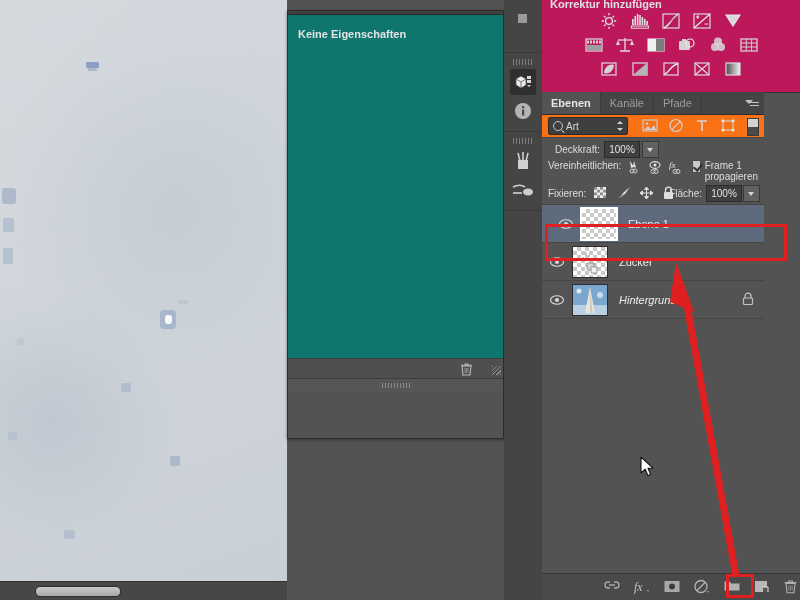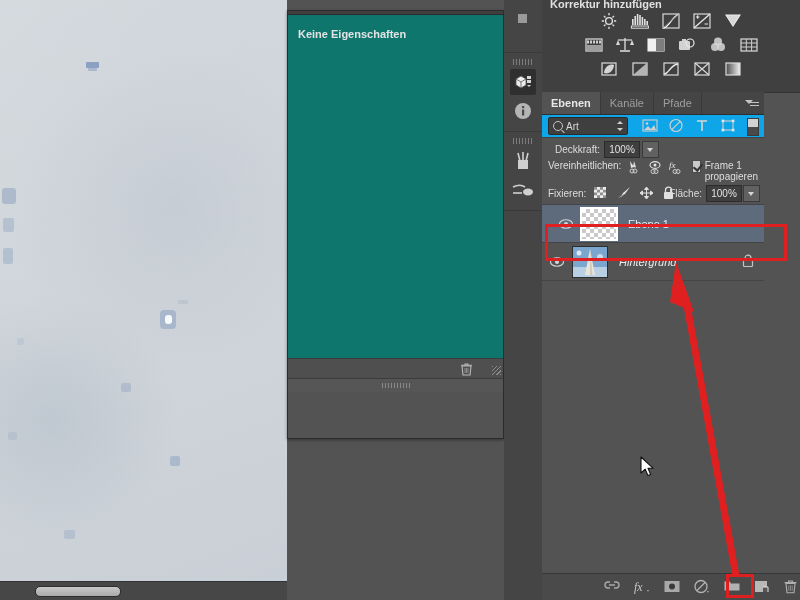--- a/index.html
+++ b/index.html
@@ -58,34 +58,34 @@
   .dock-sec{border-bottom:1px solid #3a3a3a;padding:4px 0;}
   .dock-grip{height:6px;background:repeating-linear-gradient(90deg,#7d7d7d 0 1px,transparent 1px 3px);
      margin:2px 9px 4px 9px;}
   .dock-btn{width:26px;height:26px;margin:3px auto;display:flex;align-items:center;justify-content:center;border-radius:2px;}
   .dock-btn.on{background:#2f2f2f;}
 
   
   .right{position:absolute;left:542px;top:0;width:258px;height:600px;background:#535353;}
 
   
-  .adj{position:absolute;left:0;top:0;width:258px;height:92px;background:#404040;border-bottom:1px solid #333;}
+  .adj{position:absolute;left:0;top:0;width:258px;height:92px;background:#be185d;border-bottom:1px solid #333;}
   .adj-title{position:absolute;left:8px;top:-2px;font-weight:bold;color:#e0e0e0;font-size:11px;}
   .adj-rows{position:absolute;left:0;top:12px;width:258px;}
   .adj-row{display:flex;justify-content:center;gap:11px;margin-bottom:6px;}
   .adj-ico{width:20px;height:18px;position:relative;}
 
   
   .layers{position:absolute;left:0;top:92px;width:222px;height:508px;background:#535353;}
   .ltabbar{position:relative;height:22px;background:#454545;border-bottom:1px solid #2e2e2e;display:flex;}
   .ltab{display:flex;align-items:center;padding:0 9px;font-size:11px;color:#9e9e9e;border-right:1px solid #3a3a3a;}
   .ltab.active{background:#535353;color:#e6e6e6;font-weight:bold;}
   .ltab-menu{position:absolute;right:5px;top:5px;}
 
-  .filter-row{position:relative;height:22px;background:#0ea5e9;border-bottom:1px solid #444;display:flex;align-items:center;}
+  .filter-row{position:relative;height:22px;background:#f97316;border-bottom:1px solid #444;display:flex;align-items:center;}
   .kind-select{margin-left:6px;width:72px;height:16px;background:#3f3f3f;border:1px solid #2b2b2b;border-radius:2px;
      display:flex;align-items:center;padding:0 3px;position:relative;}
   .kind-select .lbl{margin-left:14px;font-size:10px;color:#d8d8d8;}
   .mag{position:absolute;left:4px;top:3px;width:8px;height:8px;border:1px solid #c6c6c6;border-radius:50%;}
   .mag:after{content:"";position:absolute;right:-3px;bottom:-2px;width:4px;height:1px;background:#c6c6c6;transform:rotate(45deg);}
   .updown{position:absolute;right:3px;top:3px;width:7px;height:10px;}
   .updown b{position:absolute;left:0;width:0;height:0;border-left:3px solid transparent;border-right:3px solid transparent;}
   .updown b:nth-child(1){top:0;border-bottom:3px solid #cfcfcf;}
   .updown b:nth-child(2){bottom:0;border-top:3px solid #cfcfcf;}
   .filter-icons{position:absolute;left:100px;top:3px;display:flex;gap:10px;align-items:center;}
@@ -528,20 +528,43 @@
                 <ellipse cx="8" cy="6" rx="6.5" ry="4.2" fill="none" stroke="#d8d8d8" stroke-width="1.1"></ellipse>
                 <circle cx="8" cy="6" r="2" fill="#d8d8d8"></circle>
               </svg>
           </span>
           <span class="thumb sel-out">
             <span class="checker"></span>
           </span>
           <span class="lname">Ebene 1</span>
         </div>
 
+        <div class="lrow">
+          <span class="eye">
+            <svg width="16" height="12" viewBox="0 0 16 12">
+                <ellipse cx="8" cy="6" rx="6.5" ry="4.2" fill="none" stroke="#d8d8d8" stroke-width="1.1"></ellipse>
+                <circle cx="8" cy="6" r="2" fill="#d8d8d8"></circle>
+              </svg>
+          </span>
+          <span class="thumb">
+            <span class="checker"></span>
+            <svg width="34" height="30" viewBox="0 0 34 30" style="position:absolute;left:0;top:0;">
+              <g fill="#b9c4d0" opacity=".9">
+                <rect x="11" y="5" width="3" height="3"></rect>
+                  <rect x="15" y="8" width="2" height="2"></rect>
+                <rect x="9" y="10" width="2" height="2"></rect>
+                  <rect x="17" y="4" width="2" height="2"></rect>
+                <rect x="13" y="12" width="2" height="2"></rect>
+              </g>
+              <path d="M14 16h7v7h-7z" fill="#d4d4d4" stroke="#8b8b8b" stroke-width=".8"></path>
+              <path d="M18 20h6v6h-6z" fill="#f0f0f0" stroke="#8b8b8b" stroke-width=".8"></path>
+            </svg>
+          </span>
+          <span class="lname">Zucker</span>
+        </div>
 
         <div class="lrow">
           <span class="eye">
             <svg width="16" height="12" viewBox="0 0 16 12">
                 <ellipse cx="8" cy="6" rx="6.5" ry="4.2" fill="none" stroke="#d8d8d8" stroke-width="1.1"></ellipse>
                 <circle cx="8" cy="6" r="2" fill="#d8d8d8"></circle>
               </svg>
           </span>
           <span class="thumb">
             <svg width="34" height="30" viewBox="0 0 34 30" style="position:absolute;left:0;top:0;">

